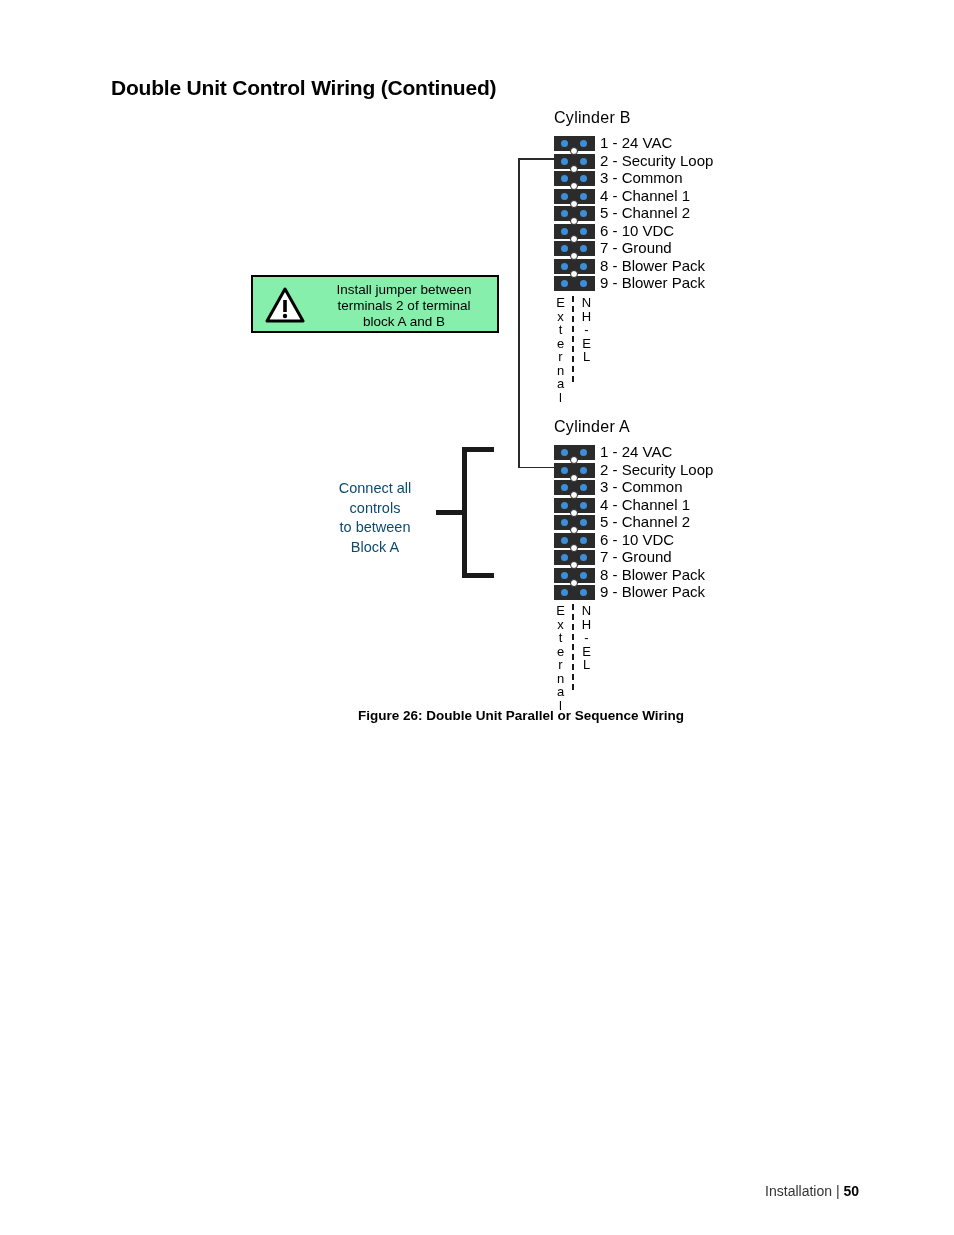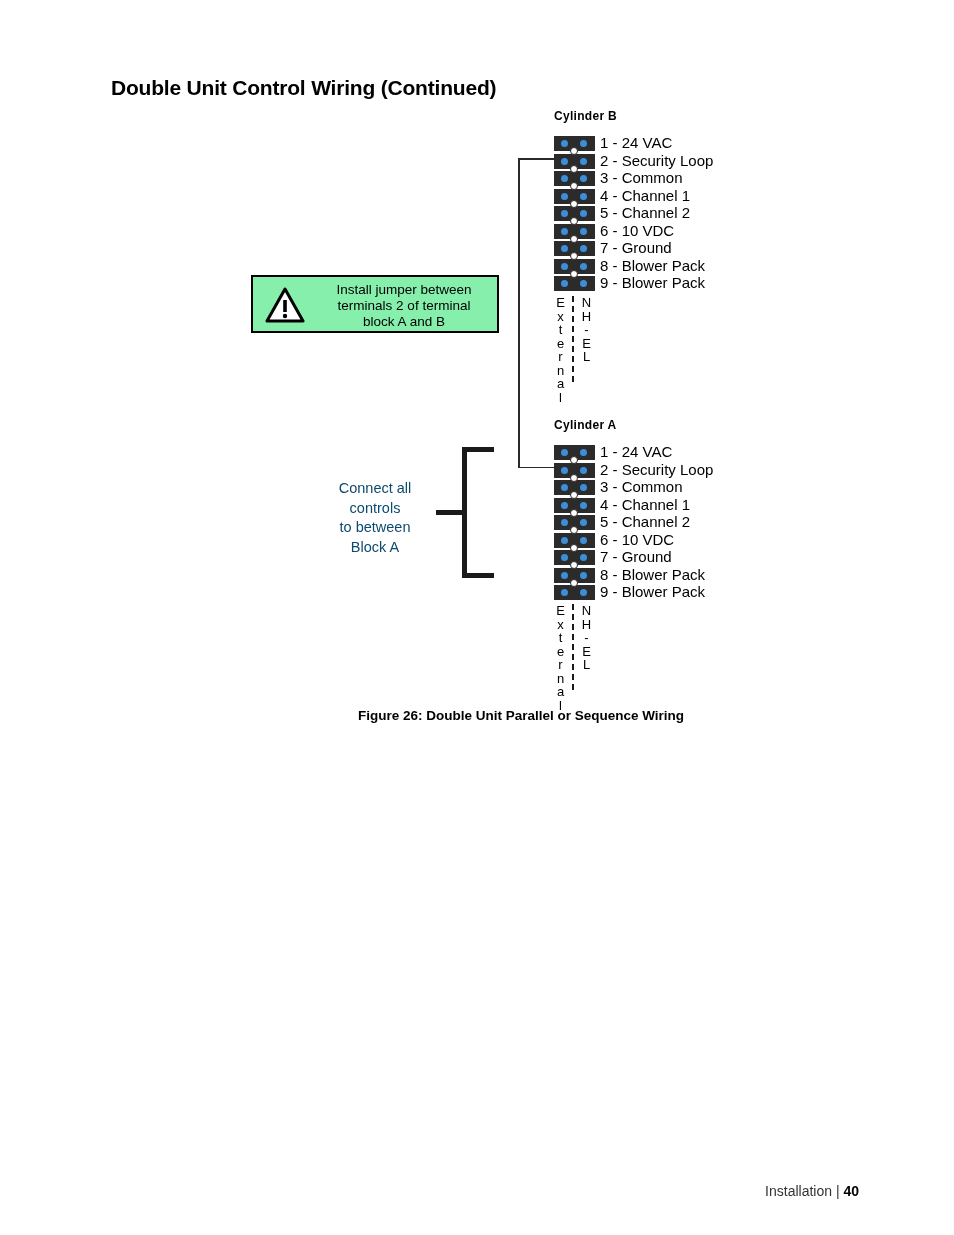--- a/index.html
+++ b/index.html
@@ -32,22 +32,22 @@
     position: absolute;
     left: 0;
     top: 0;
     width: 954px;
     height: 760px;
   }
 
   
   .cyl-heading {
     position: absolute;
-    font-size: 12px;
-    font-weight: bold;
+    font-size: 16px;
+    font-weight: normal;
     letter-spacing: 0.3px;
     white-space: nowrap;
   }
 
   
   .terminal-strip {
     position: absolute;
     width: 41px;
   }
   .terminal-row {
@@ -388,14 +388,14 @@
     </div>
   </div>
 
   <div id="figure-caption">Figure 26: Double Unit Parallel or Sequence Wiring</div>
 
 </div>
 
 <div id="footer">
   <span>Installation</span>
   <span>|</span>
-  <span class="page-num">40</span>
+  <span class="page-num">50</span>
 </div>
 
 </body></html>

